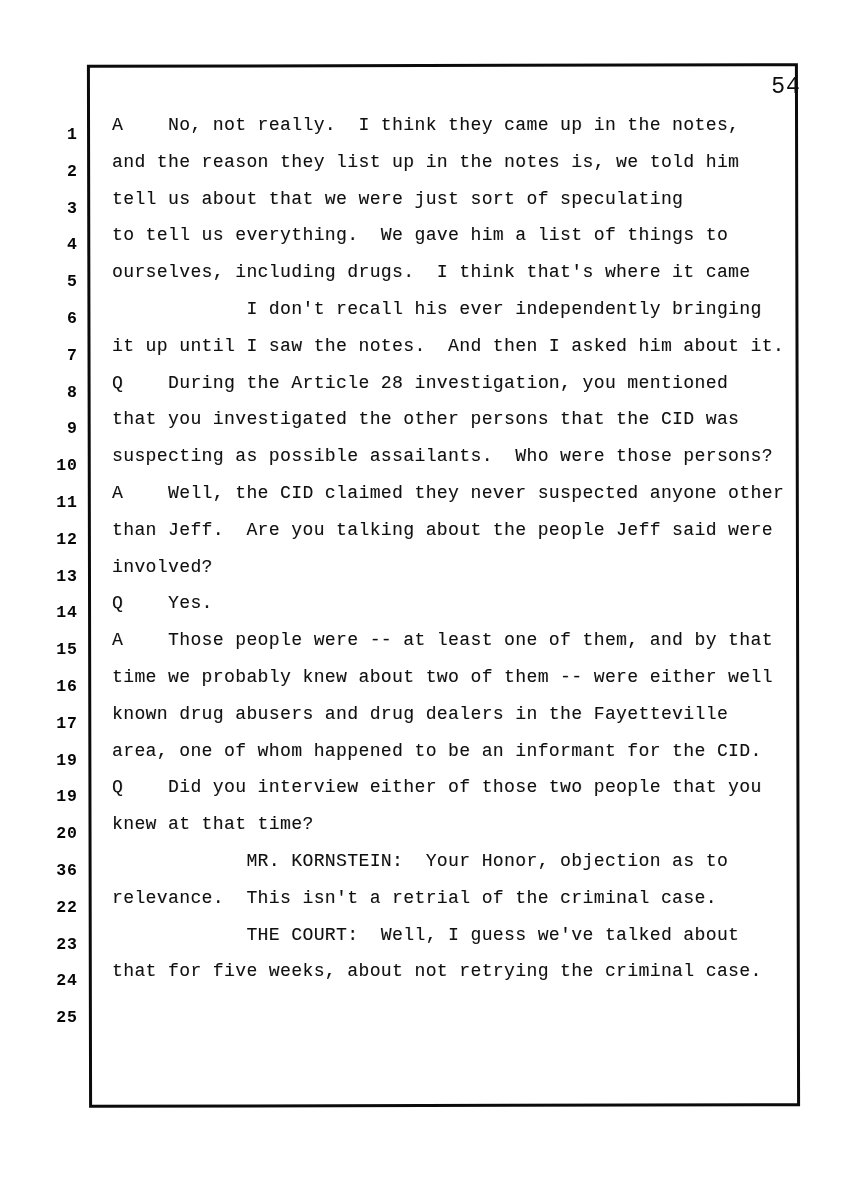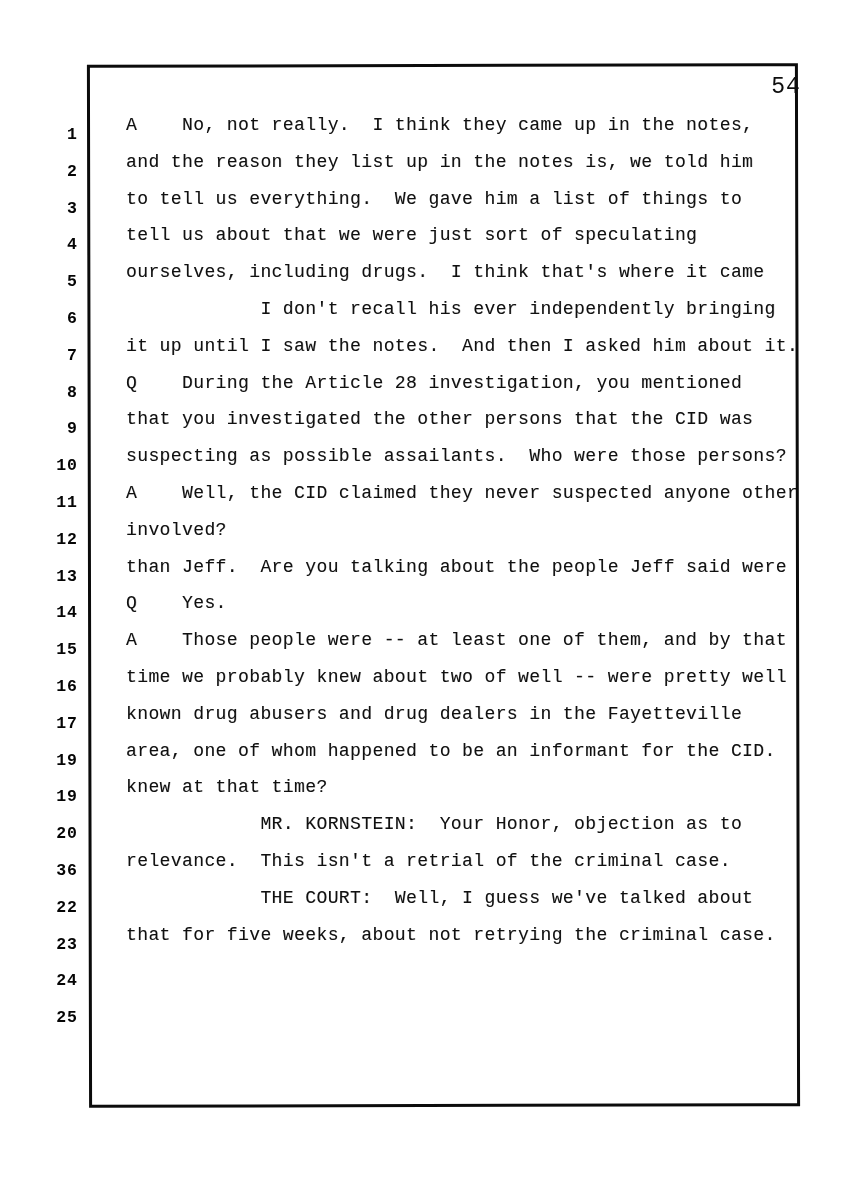--- a/index.html
+++ b/index.html
@@ -53,21 +53,20 @@
     font-weight: 700;
     color: #050505;
     letter-spacing: 1px;
   }
   
   .textblock {
     position: absolute;
     left: 112px;
     top: 107px;
     width: 700px;
-    margin-left: 14px;
   }
   .tl {
     height: 36.8px;
     line-height: 36.8px;
     font-size: 18px;
     letter-spacing: 0.4px;
     white-space: pre;
     color: #101010;
     text-shadow: 0.4px 0.4px 0 rgba(0,0,0,0.28);
   }
@@ -105,36 +104,37 @@
     <div class="lnum">36</div>
     <div class="lnum">22</div>
     <div class="lnum">23</div>
     <div class="lnum">24</div>
     <div class="lnum">25</div>
   </div>
 
   <div class="textblock">
     <div class="tl">A    No, not really.  I think they came up in the notes,</div>
     <div class="tl">and the reason they list up in the notes is, we told him</div>
+    <div class="tl">tell us about that we were just sort of speculating</div>
     <div class="tl">to tell us everything.  We gave him a list of things to</div>
-    <div class="tl">tell us about that we were just sort of speculating</div>
     <div class="tl">ourselves, including drugs.  I think that's where it came</div>
     <div class="tl">            I don't recall his ever independently bringing</div>
     <div class="tl">it up until I saw the notes.  And then I asked him about it.</div>
     <div class="tl">Q    During the Article 28 investigation, you mentioned</div>
     <div class="tl">that you investigated the other persons that the CID was</div>
     <div class="tl">suspecting as possible assailants.  Who were those persons?</div>
     <div class="tl">A    Well, the CID claimed they never suspected anyone other</div>
+    <div class="tl">than Jeff.  Are you talking about the people Jeff said were</div>
     <div class="tl">involved?</div>
-    <div class="tl">than Jeff.  Are you talking about the people Jeff said were</div>
     <div class="tl">Q    Yes.</div>
     <div class="tl">A    Those people were -- at least one of them, and by that</div>
-    <div class="tl">time we probably knew about two of well -- were pretty well</div>
+    <div class="tl">time we probably knew about two of them -- were either well</div>
     <div class="tl">known drug abusers and drug dealers in the Fayetteville</div>
     <div class="tl">area, one of whom happened to be an informant for the CID.</div>
+    <div class="tl">Q    Did you interview either of those two people that you</div>
     <div class="tl">knew at that time?</div>
     <div class="tl">            MR. KORNSTEIN:  Your Honor, objection as to</div>
     <div class="tl">relevance.  This isn't a retrial of the criminal case.</div>
     <div class="tl">            THE COURT:  Well, I guess we've talked about</div>
     <div class="tl">that for five weeks, about not retrying the criminal case.</div>
   </div>
 
 </div>
 
 </body></html>

